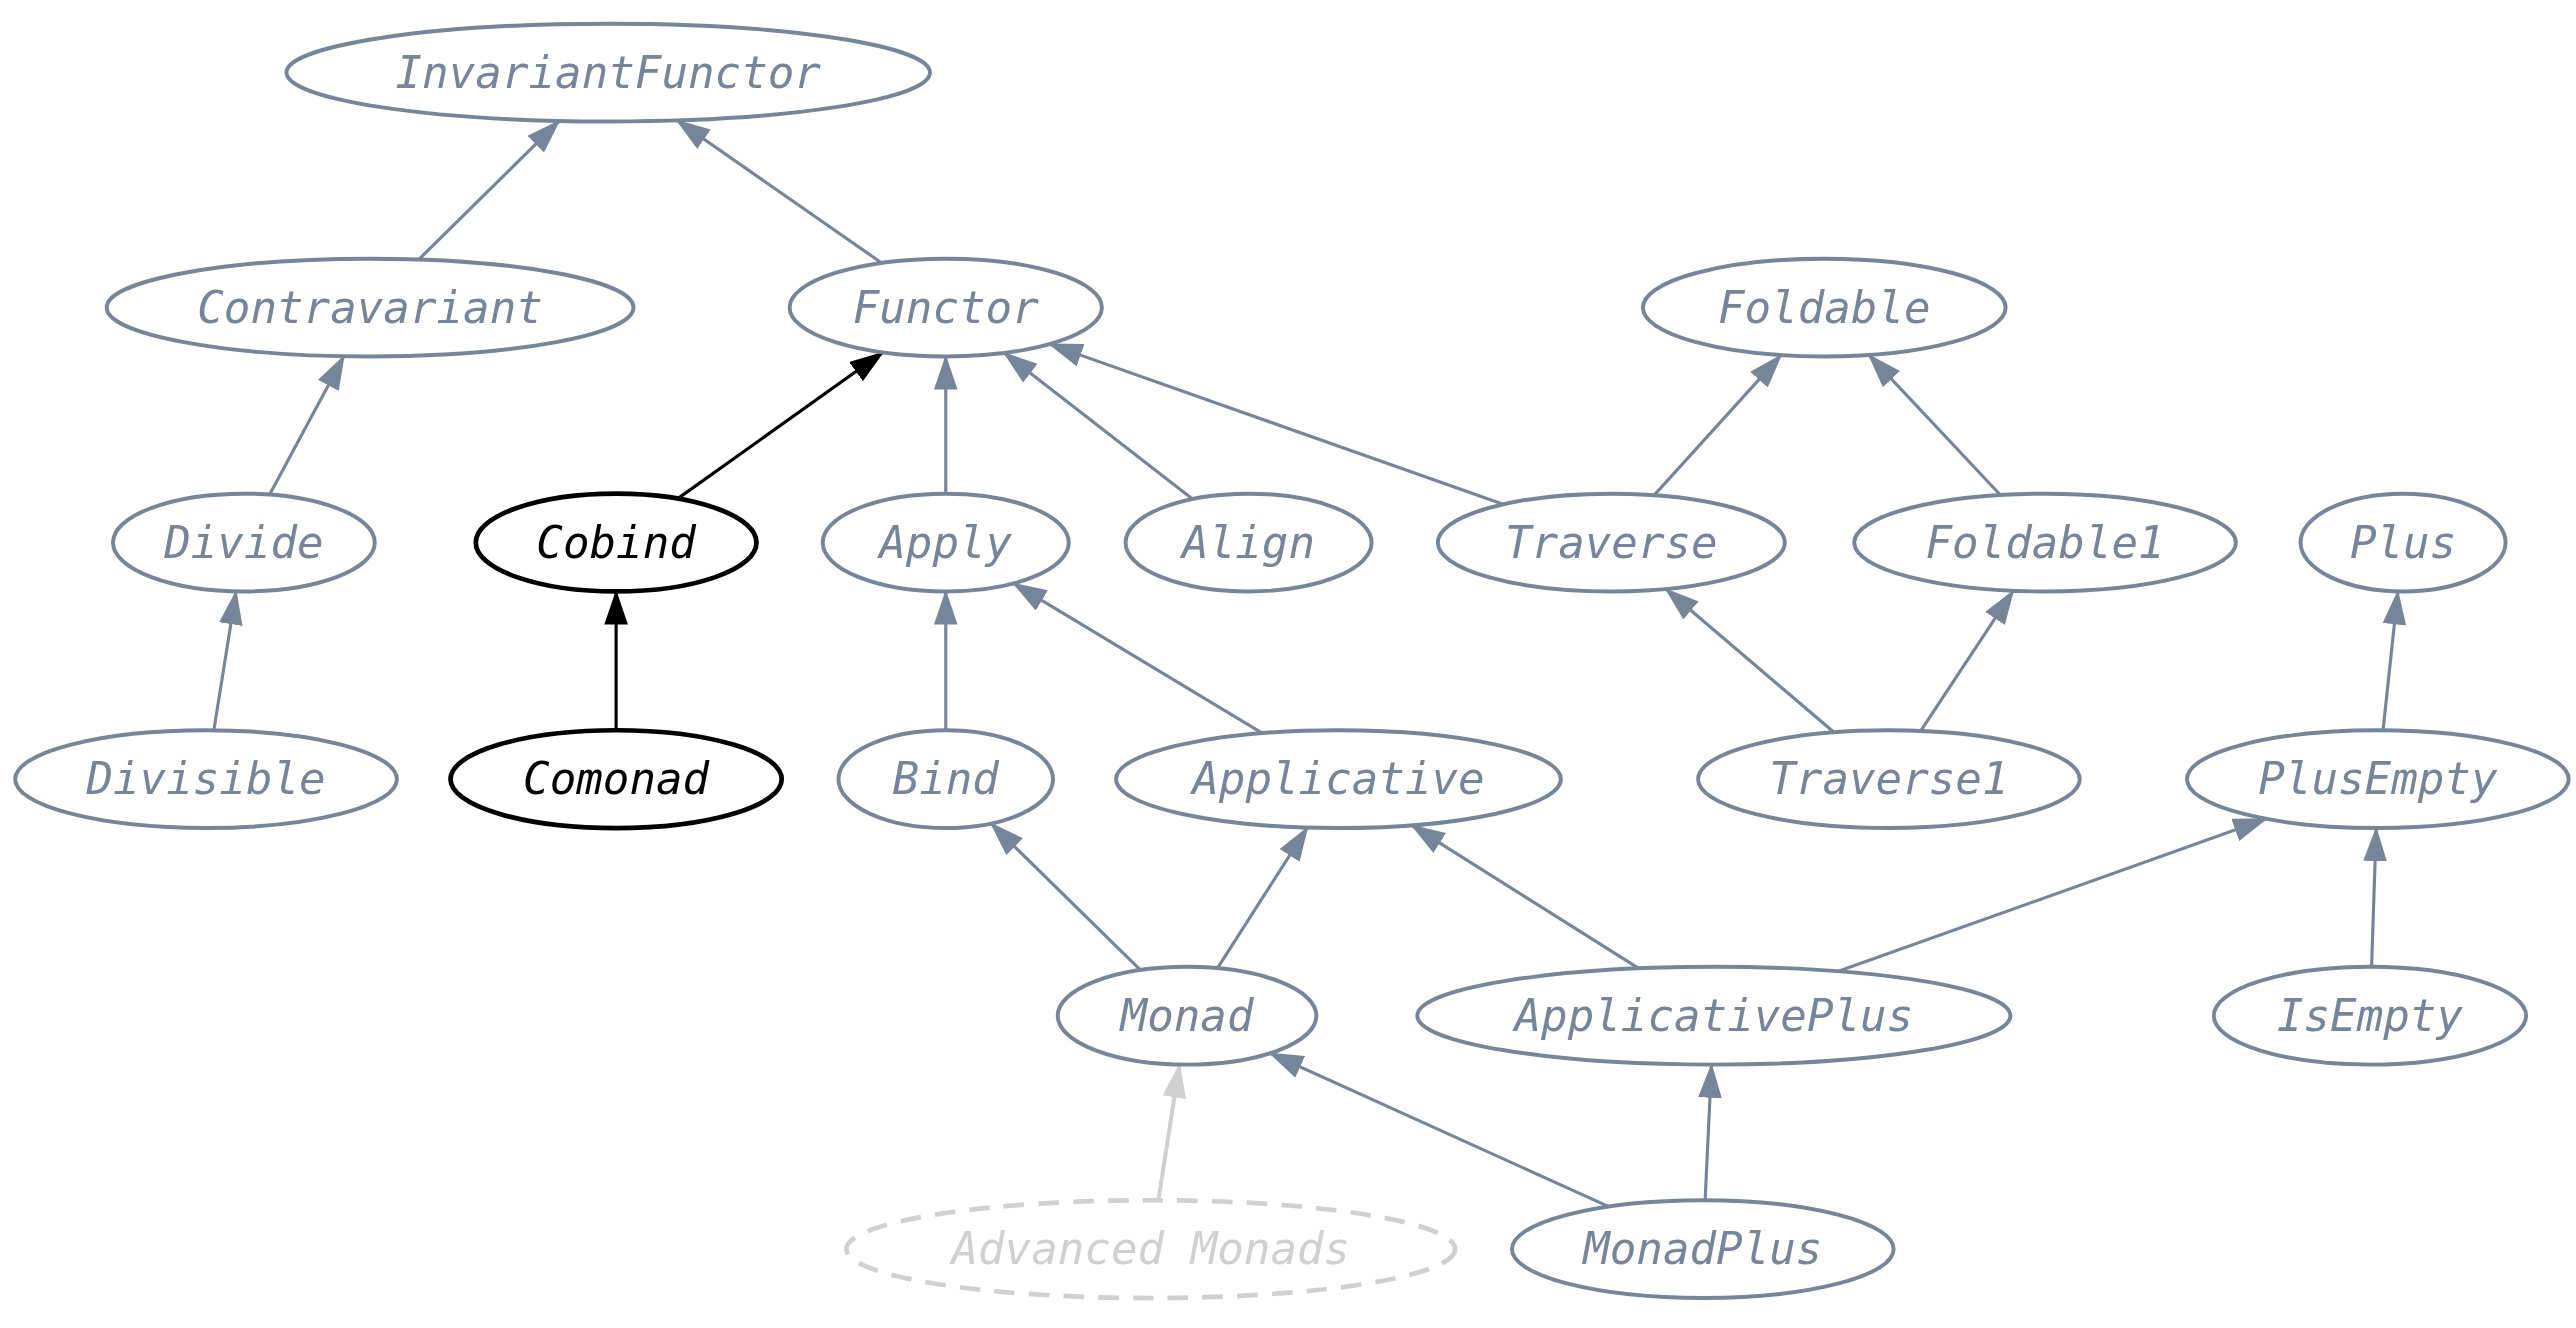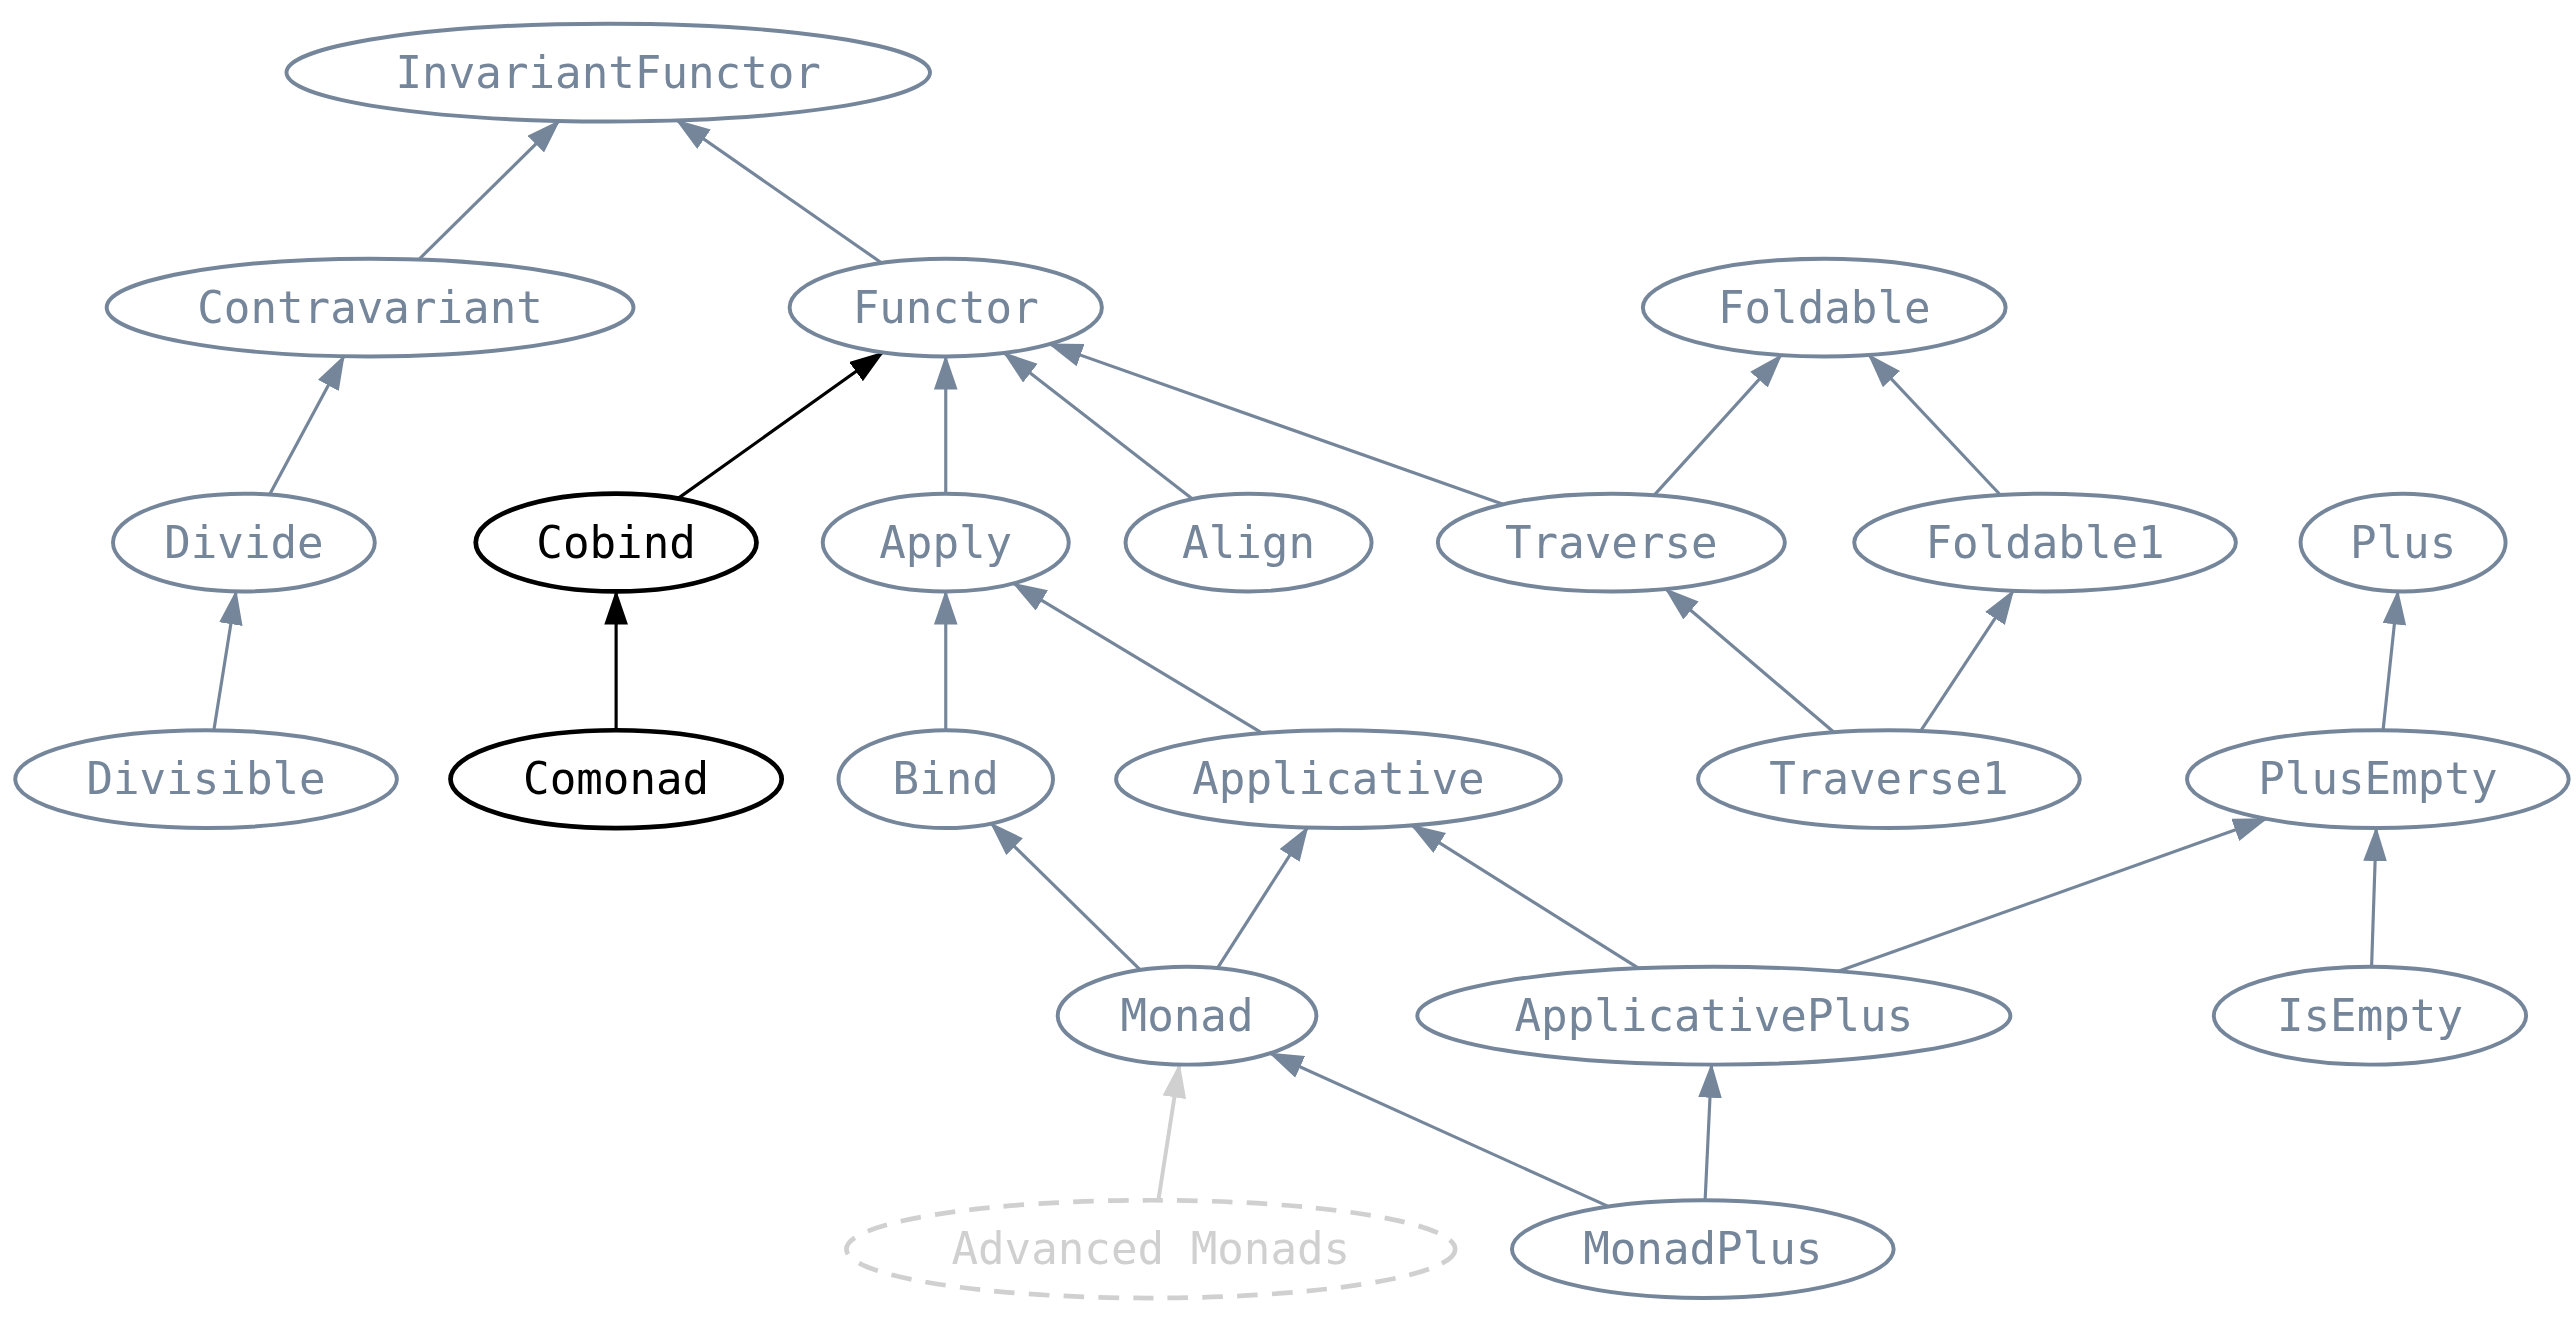--- a/index.html
+++ b/index.html
@@ -7,20 +7,21 @@
     margin: 0;
     padding: 0;
     background: #ffffff;
     width: 100%;
     height: 100%;
     overflow: hidden;
   }
   #diagram-root {
     width: 100vw;
     height: 100vh;
+    font-style: italic;
   }
   svg {
     display: block;
     width: 100%;
     height: 100%;
     background: #ffffff;
   }
   text {
     font-family: "DejaVu Sans Mono", "Liberation Mono", monospace;
     text-anchor: middle;

